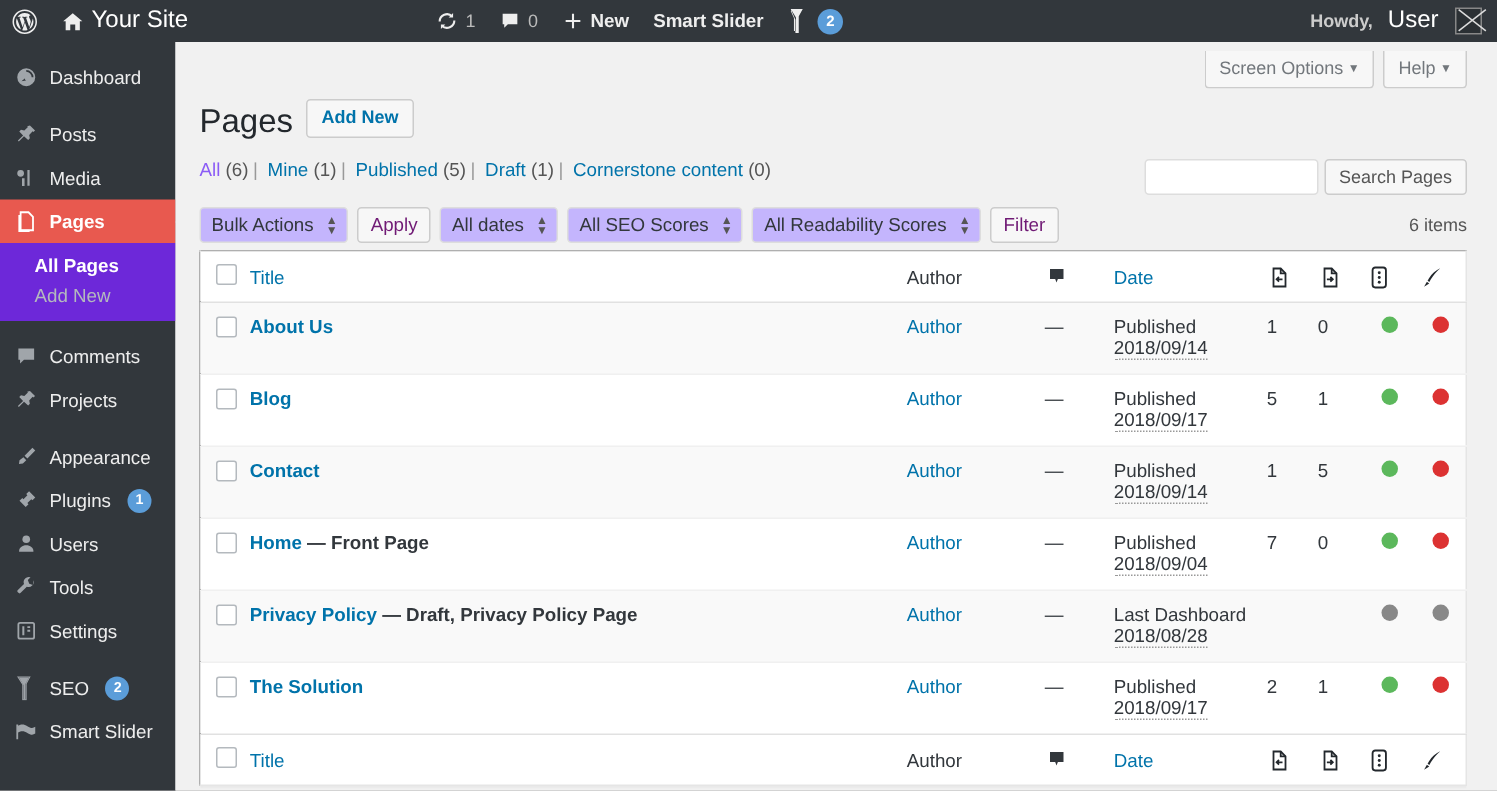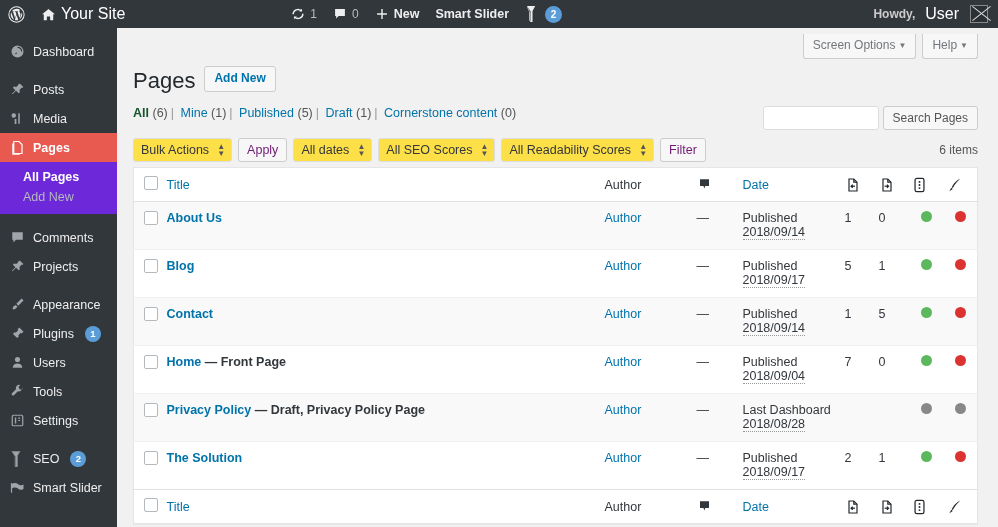--- a/index.html
+++ b/index.html
@@ -124,40 +124,40 @@
   .add-new-btn {
     font-size: 12px; color: #0073aa;
     border: 1px solid #ccc; background: #f7f7f7;
     border-radius: 3px; padding: 2px 9px 3px 9px;
     font-weight: bold; line-height: 1.6;
   }
 
   .subsub-row { display: flex; align-items: flex-start; justify-content: space-between; margin-top: 9px; }
   .subsubsub { font-size: 12.5px; color: #555; }
   .subsubsub a { color: #0073aa; text-decoration: none; }
-  .subsubsub .cur { color: #14532d; font-weight: bold; }
+  .subsubsub .cur { color: #8b5cf6; font-weight: normal; }
   .subsubsub .sep { color: #999; padding: 0 3px; }
   .subsubsub .cnt { color: #555; }
 
   .search-box { display: flex; gap: 4px; }
   .search-input {
     width: 116px; height: 24px;
     border: 1px solid #ddd; background: #fff;
     border-radius: 3px;
   }
   .search-btn {
     font-size: 12px; color: #555; background: #f7f7f7;
     border: 1px solid #ccc; border-radius: 3px;
     padding: 2px 9px; height: 24px;
   }
 
   .tablenav { display: flex; align-items: center; gap: 6px; margin-top: 7px; height: 26px; }
   .wp-select {
     position: relative;
-    border: 1px solid #ddd; background: #fde047; border-radius: 3px;
+    border: 1px solid #ddd; background: #c4b5fd; border-radius: 3px;
     height: 24px; font-size: 12.5px; color: #32373c;
     padding: 0 22px 0 7px;
     display: flex; align-items: center;
   }
   .wp-select .arrows {
     position: absolute; right: 6px; top: 50%;
     transform: translateY(-50%);
     font-size: 8px; line-height: 7px; color: #555;
     display: flex; flex-direction: column; align-items: center;
   }

